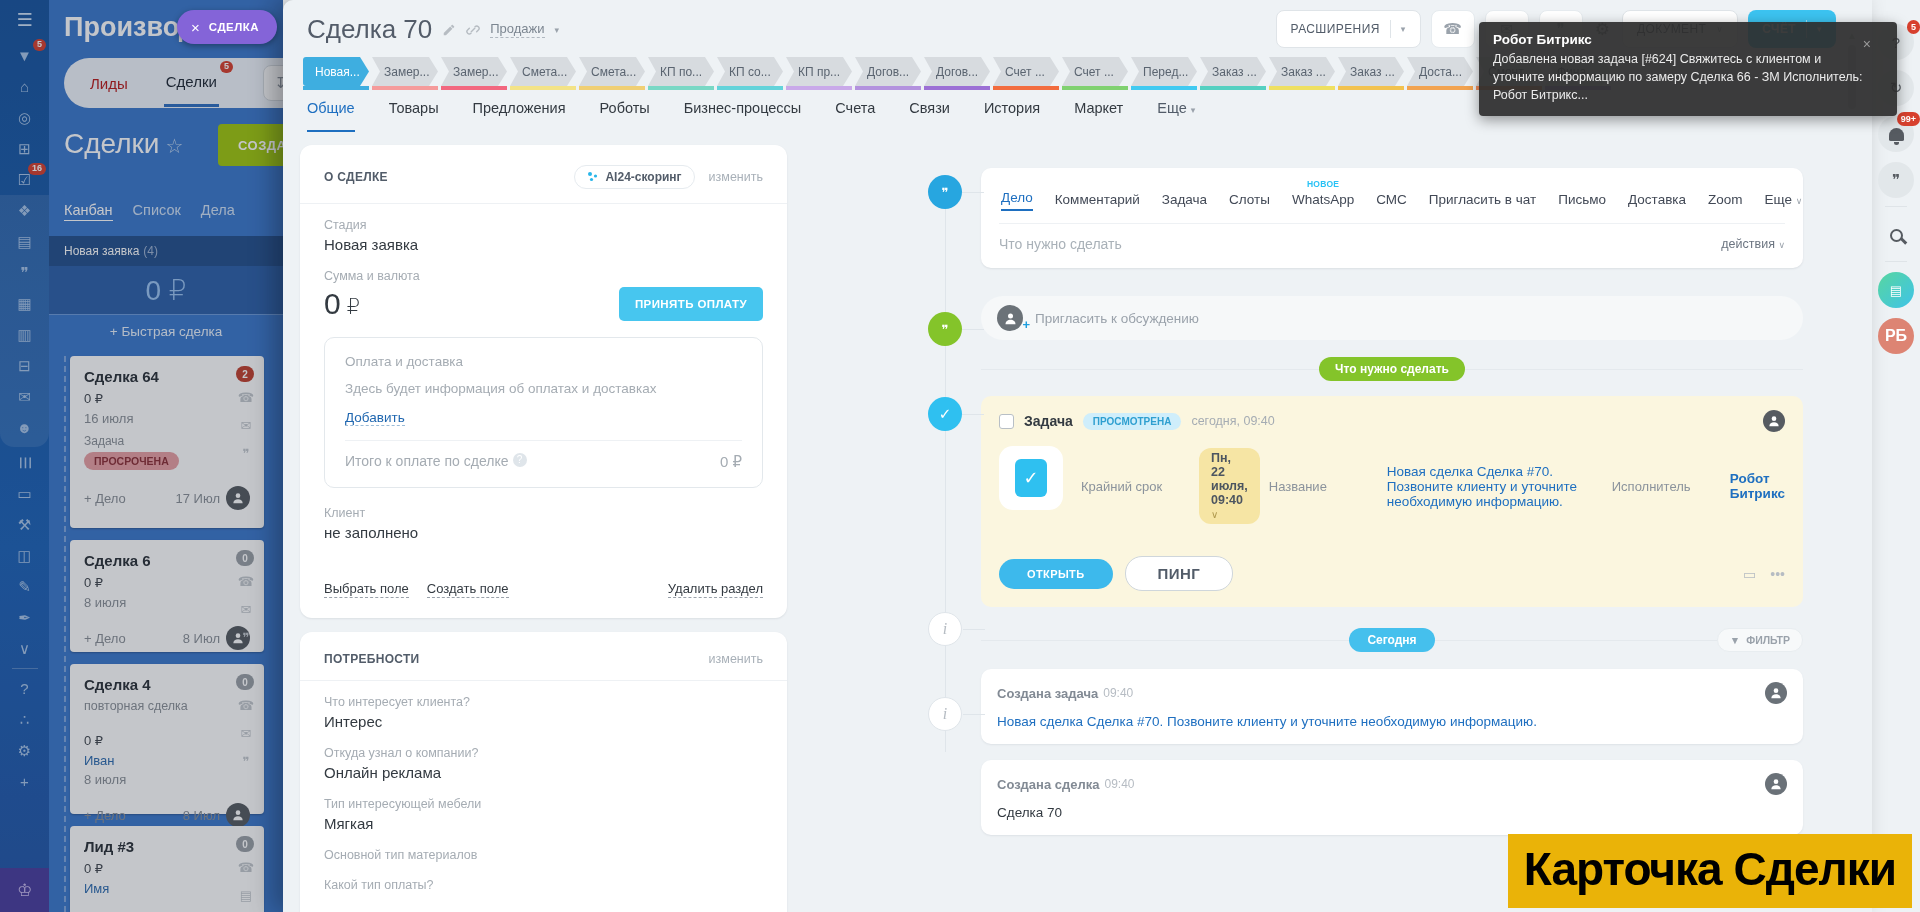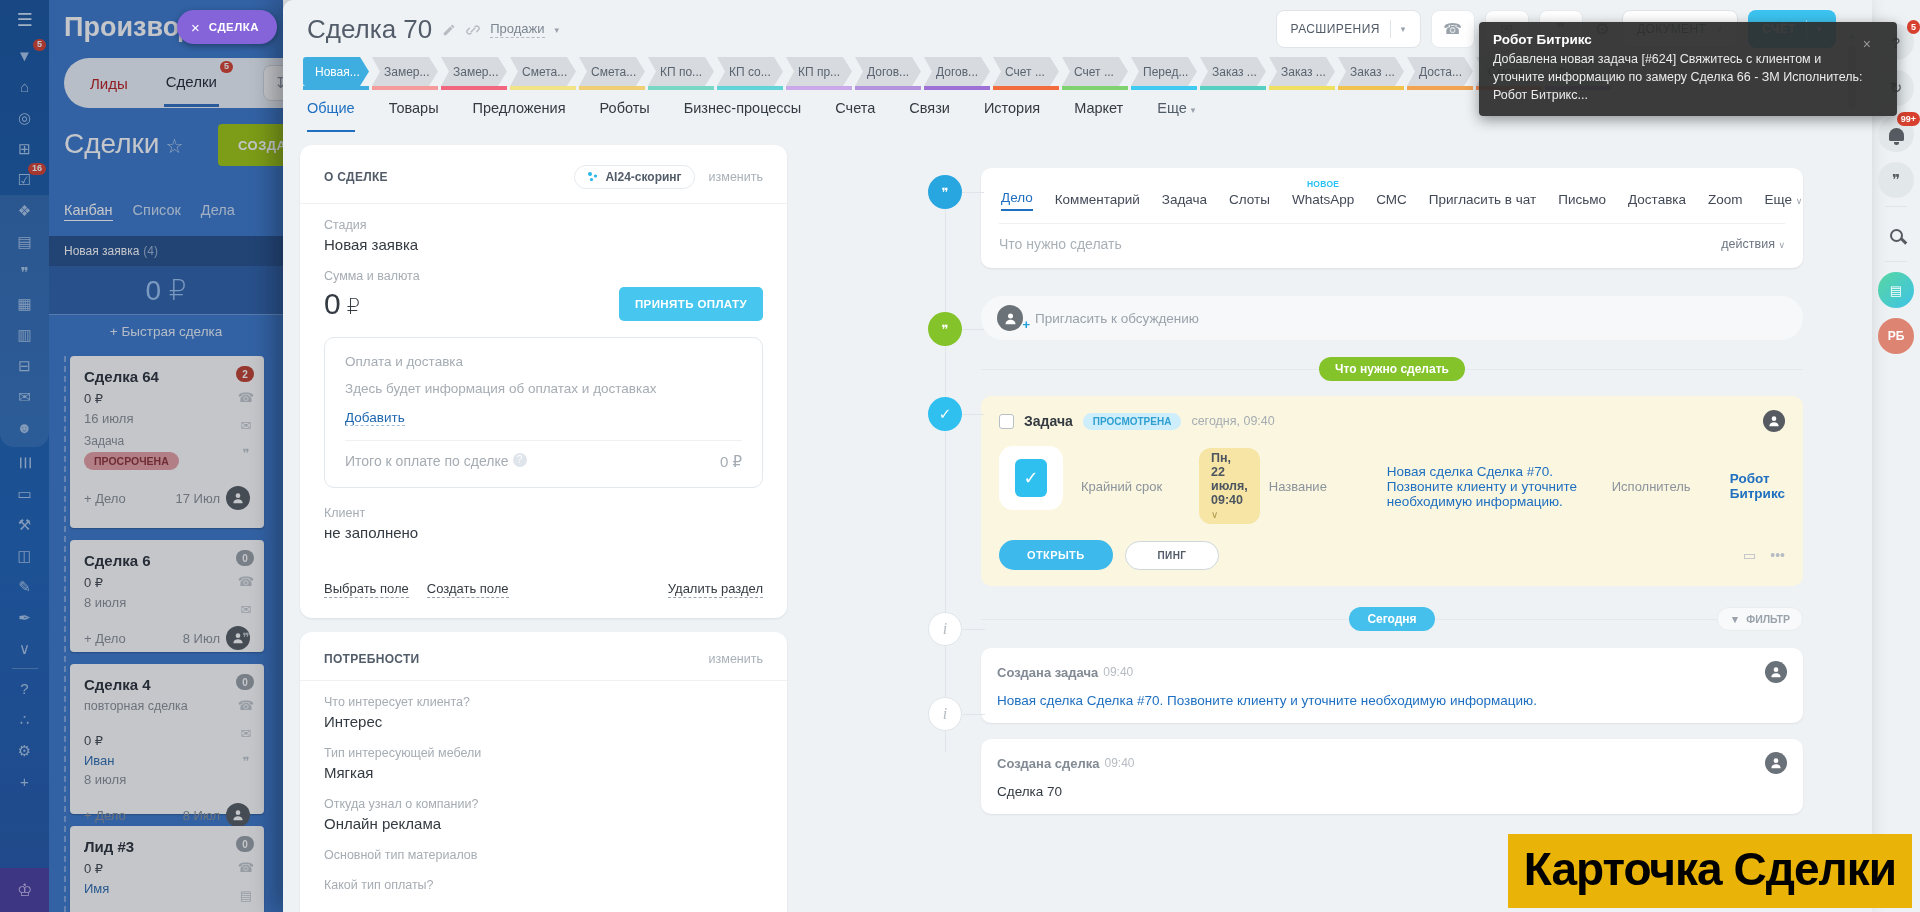--- a/index.html
+++ b/index.html
@@ -190,43 +190,43 @@
   .task-tile { width:64px; height:64px; background:#fff; border-radius:14px; flex:none; display:flex; align-items:center; justify-content:center; }
   .task-glyph { width:32px; height:38px; background:#2fc0f0; border-radius:6px; position:relative; }
   .task-glyph::before { content:'✓'; position:absolute; inset:0; color:#fff; font-size:18px; font-weight:bold;
     display:flex; align-items:center; justify-content:center; }
   .tc-fields { display:flex; gap:9px; padding-top:2px; }
   .tc-row { display:flex; align-items:center; }
   .tc-lab { width:118px; font-size:13px; color:#8b939c; flex:none; }
   .pill-yellow { background:#f6e5a4; border-radius:12px; padding:3px 12px; font-size:12.5px; color:#4c5560; font-weight:bold; }
   .pill-yellow .c { color:#b09a4f; font-weight:normal; font-size:10px; }
   .tc-link { font-size:13.5px; color:#1e6fc0; }
-  .tc-foot { display:flex; align-items:center; margin-top:16px; gap:12px; }
+  .tc-foot { display:flex; align-items:center; margin-top:32px; gap:12px; }
   .btn-open { background:#3db9ec; color:#fff; border:none; border-radius:17px; padding:9px 28px; font-size:11px; font-weight:bold; letter-spacing:.4px; }
-  .btn-ping { background:#fff; color:#525c69; border:1px solid #cfd6db; border-radius:17px; padding:8px 32px; font-size:10px; font-weight:bold; letter-spacing:.4px; }
+  .btn-ping { background:#fff; color:#525c69; border:1px solid #cfd6db; border-radius:17px; padding:8px 32px; font-size:15px; font-weight:bold; letter-spacing:.4px; }
   .tc-foot .mini { margin-left:auto; color:#b6bcc3; font-size:14px; display:flex; gap:14px; }
 
   .ev-card { background:#fff; border-radius:10px; box-shadow:0 1px 2px rgba(82,92,105,.10); margin-top:16px; padding:13px 16px 15px; position:relative; }
   .ev-head { display:flex; align-items:center; gap:5px; }
   .ev-title { font-size:13px; color:#828a94; font-weight:bold; }
   .ev-time { font-size:12px; color:#b6bcc3; }
   .ev-head .avatar { margin-left:auto; width:22px; height:22px; background:#6a7178; }
   .ev-text { margin-top:10px; font-size:13.5px; }
   .ev-text.link { color:#1e6fc0; } .ev-text.plain { color:#333a41; }
 
   
   .right-rail { position:absolute; right:0; top:0; width:48px; height:100%; z-index:15; }
   .rr-item { position:relative; width:36px; height:36px; margin:10px auto 8px; border-radius:50%; background:#e2e7ea;
     display:flex; align-items:center; justify-content:center; color:#565b61; font-size:15px; }
   .rr-item.plain { background:transparent; }
   .rr-badge { position:absolute; top:-4px; right:-6px; background:#d7402e; color:#fff; font-size:9px; font-weight:bold;
     border-radius:8px; padding:2px 4px; }
   .rr-sep { width:22px; height:1px; background:#dfe4e8; margin:6px auto; }
   .rr-green { background:linear-gradient(135deg,#57d6a0,#3fc3e8); color:#fff; font-size:13px; }
-  .rr-avatar { background:#dd8473; color:#fff; font-size:12px; font-weight:bold; }
+  .rr-avatar { background:#dd8473; color:#fff; font-size:16px; font-weight:bold; }
   .bell { position:relative; width:15px; height:13px; background:#565b61; border-radius:8px 8px 2px 2px; }
   .bell::after { content:''; position:absolute; left:5px; bottom:-4px; width:5px; height:3px; background:#565b61; border-radius:0 0 3px 3px; }
   .search-g { position:relative; width:13px; height:13px; border:2px solid #565b61; border-radius:50%; }
   .search-g::after { content:''; position:absolute; right:-4px; bottom:-5px; width:2.5px; height:8px; background:#565b61; transform:rotate(-45deg); }
 
   
   .toast { position:absolute; right:23px; top:22px; width:418px; z-index:50; background:rgba(45,45,45,.93);
     border-radius:4px; padding:10px 26px 12px 14px; color:#fff; box-shadow:0 4px 14px rgba(0,0,0,.4); }
   .toast .tt { font-size:13.5px; font-weight:bold; margin-bottom:3px; }
   .toast .tb { font-size:12.5px; line-height:1.45; color:#ececec; }
@@ -631,26 +631,26 @@
         <div class="sec-head">
           <span class="sec-title">ПОТРЕБНОСТИ</span>
           <span class="sec-edit">изменить</span>
         </div>
         <div class="card-body">
           <div class="fld">
               <div class="f-label">Что интересует клиента?</div>
               <div class="f-value">Интерес</div>
             </div>
           <div class="fld">
+              <div class="f-label">Откуда узнал о компании?</div>
+              <div class="f-value">Онлайн реклама</div>
+            </div>
+          <div class="fld">
               <div class="f-label">Тип интересующей мебели</div>
               <div class="f-value">Мягкая</div>
-            </div>
-          <div class="fld">
-              <div class="f-label">Откуда узнал о компании?</div>
-              <div class="f-value">Онлайн реклама</div>
             </div>
           <div class="fld">
               <div class="f-label">Основной тип материалов</div>
             </div>
           <div class="fld">
               <div class="f-label">Какой тип оплаты?</div>
             </div>
 
         </div>
       </div>

